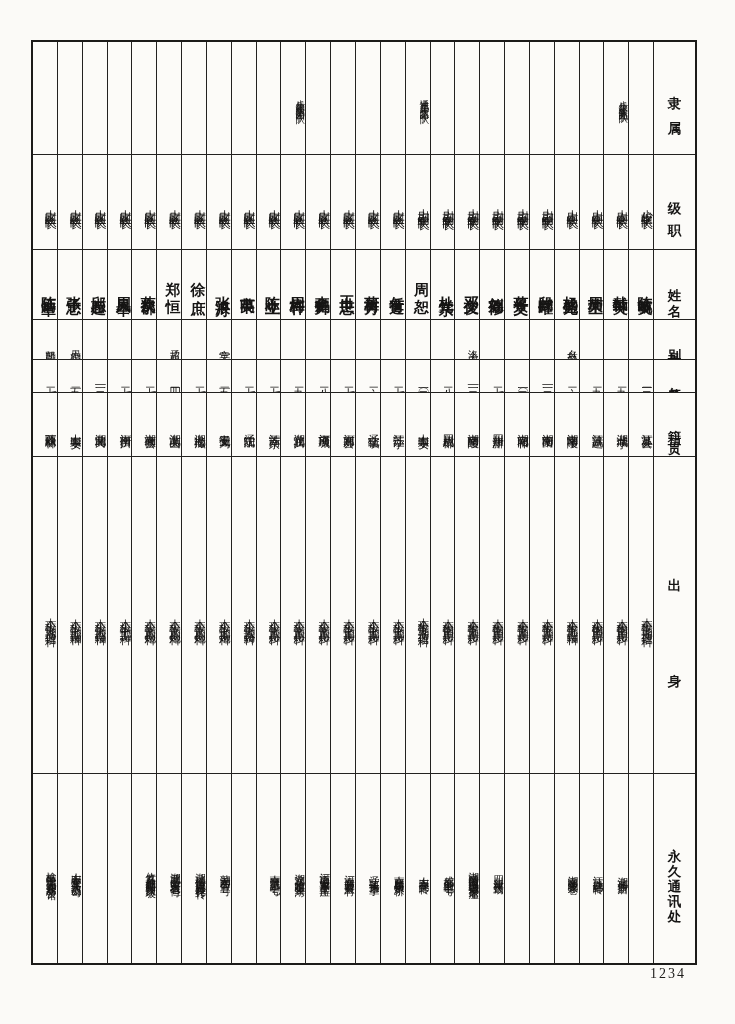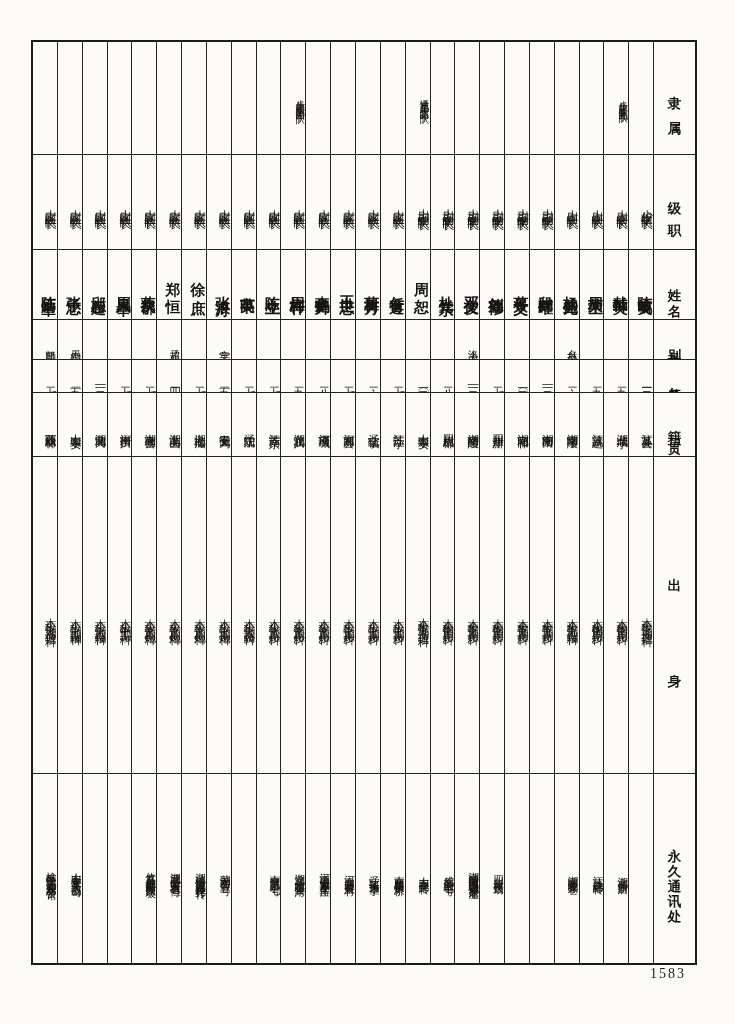--- a/index.html
+++ b/index.html
@@ -333,14 +333,14 @@
       <div class="cell hcell r-name h-name">姓名</div>
       <div class="cell hcell r-alias h-alias">别号</div>
       <div class="cell hcell r-age h-age">年龄</div>
       <div class="cell hcell r-native h-native">籍贯</div>
       <div class="cell hcell r-origin h-origin">出身</div>
       <div class="cell hcell r-addr h-addr">永久通讯处</div>
     </div>
 
   </div>
 
-  <div class="page-number">1583</div>
+  <div class="page-number">1234</div>
 </div>
 
 </body></html>

